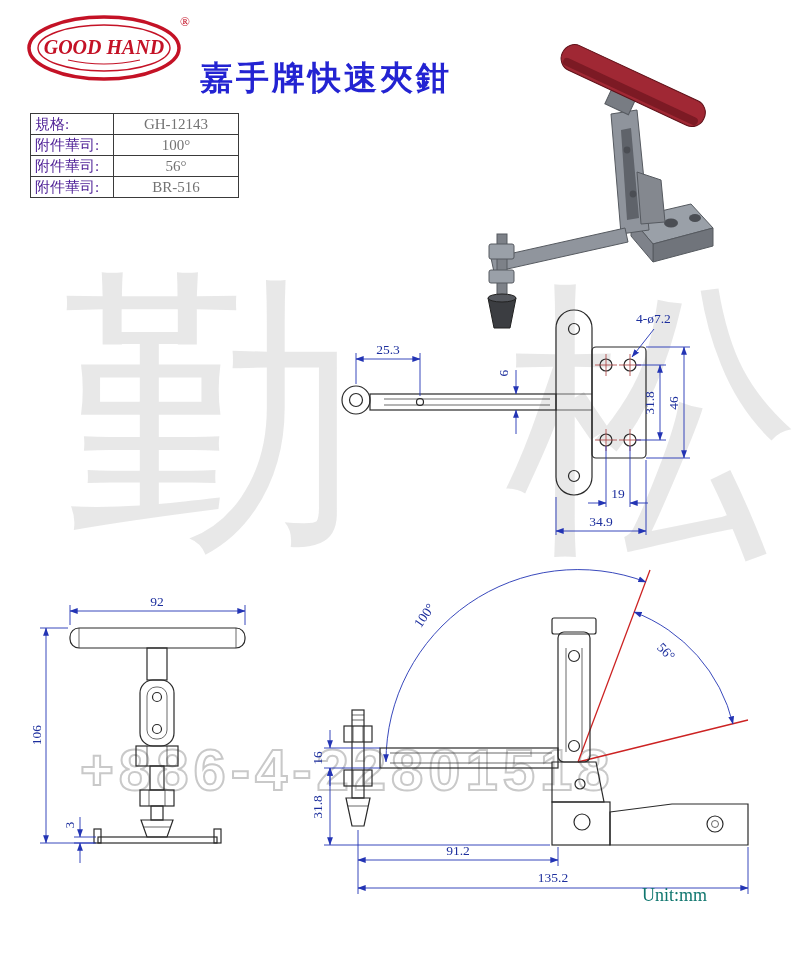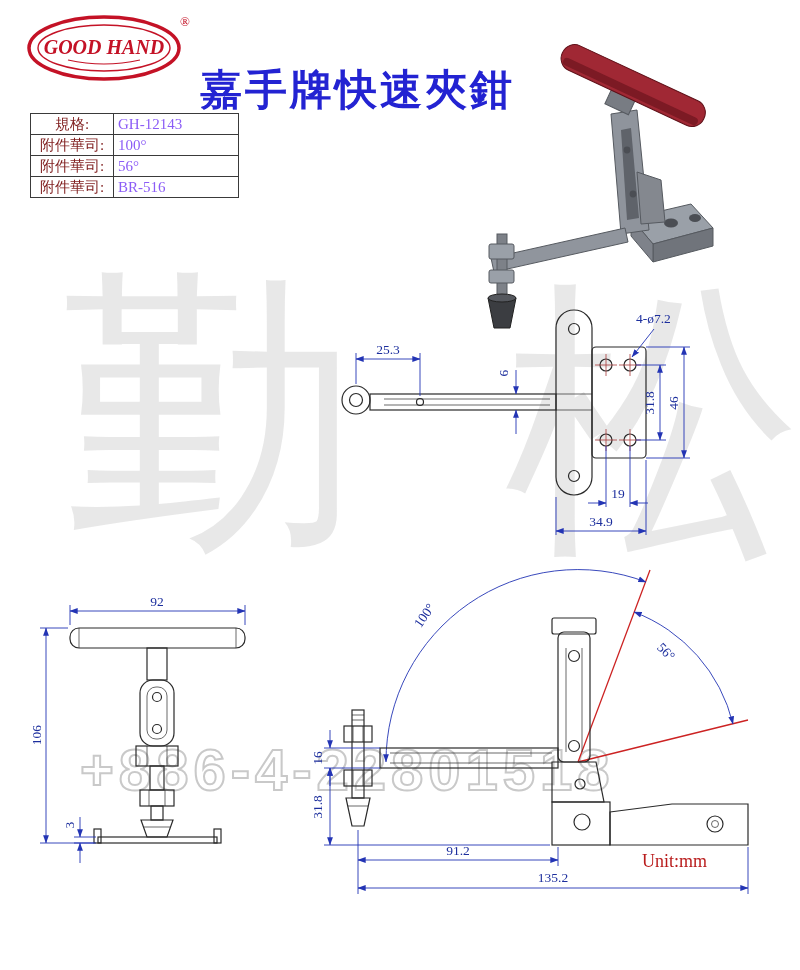--- a/index.html
+++ b/index.html
@@ -1,24 +1,24 @@
 <!DOCTYPE html>
 <html><head>
 <meta charset="utf-8">
 <style>
   html,body{margin:0;padding:0;}
   body{width:800px;height:970px;position:relative;background:#ffffff;overflow:hidden;font-family:"Liberation Serif",serif;}
   .wm-char{position:absolute;z-index:1;font-size:295px;line-height:1;color:#d9d9d9;opacity:.6;font-family:"Liberation Serif",serif;user-select:none;}
   .wm-phone{position:absolute;z-index:1;font-family:"Liberation Sans",sans-serif;font-weight:bold;font-size:58px;letter-spacing:5px;color:transparent;-webkit-text-stroke:2px #c9c9c9;user-select:none;white-space:nowrap;}
-  .title{position:absolute;left:200px;top:34px;z-index:2;font-size:42px;font-weight:bold;color:#2323d2;letter-spacing:3px;font-family:"Liberation Serif",serif;}
+  .title{position:absolute;left:200px;top:34px;z-index:2;font-size:33px;font-weight:bold;color:#2323d2;letter-spacing:3px;font-family:"Liberation Serif",serif;}
   table.spec{position:absolute;left:30px;top:113px;border-collapse:collapse;z-index:2;background:transparent;}
   table.spec td{border:1px solid #3a3a3a;height:20px;font-size:15px;padding:0 4px;line-height:1;}
-  td.lbl{width:74px;color:#7f1d1d;text-align:center;}
-  td.val{width:116px;color:#8b5cf6;font-family:"Liberation Serif",serif;}
-  .unit{position:absolute;left:642px;top:851px;z-index:3;font-size:18px;color:#b91c1c;font-family:"Liberation Serif",serif;}
+  td.lbl{width:74px;color:#4c1d95;}
+  td.val{width:116px;color:#737373;text-align:center;font-family:"Liberation Serif",serif;}
+  .unit{position:absolute;left:642px;top:885px;z-index:3;font-size:18px;color:#0f766e;font-family:"Liberation Serif",serif;}
   svg.drawing{position:absolute;z-index:2;overflow:visible;}
   .outline{stroke:#2a2a2a;stroke-width:1.2;fill:none;}
   .thin{stroke:#2a2a2a;stroke-width:0.7;fill:none;}
   .dim{stroke:#2334b4;stroke-width:0.9;fill:none;}
   .dimtext{font-family:"Liberation Serif",serif;font-size:13.5px;fill:#1c2e9d;}
   .cross{stroke:#a83a3a;stroke-width:0.8;}
   .redline{stroke:#cc2222;stroke-width:1.3;fill:none;}
 </style>
 </head>
 <body>

